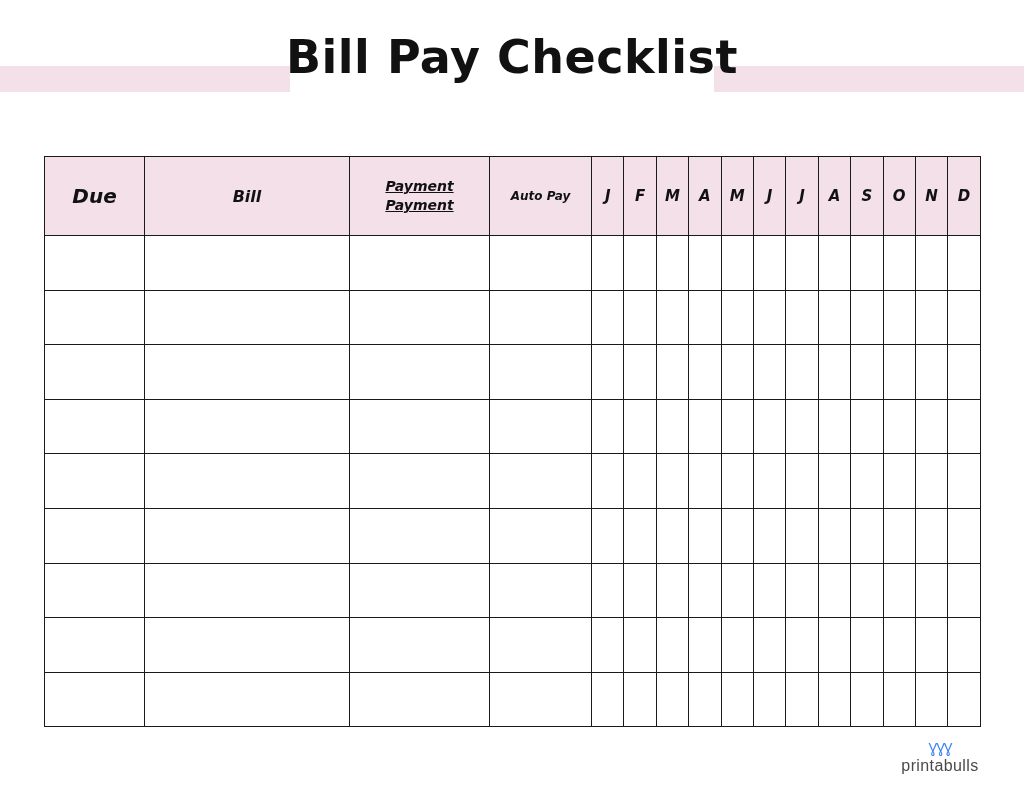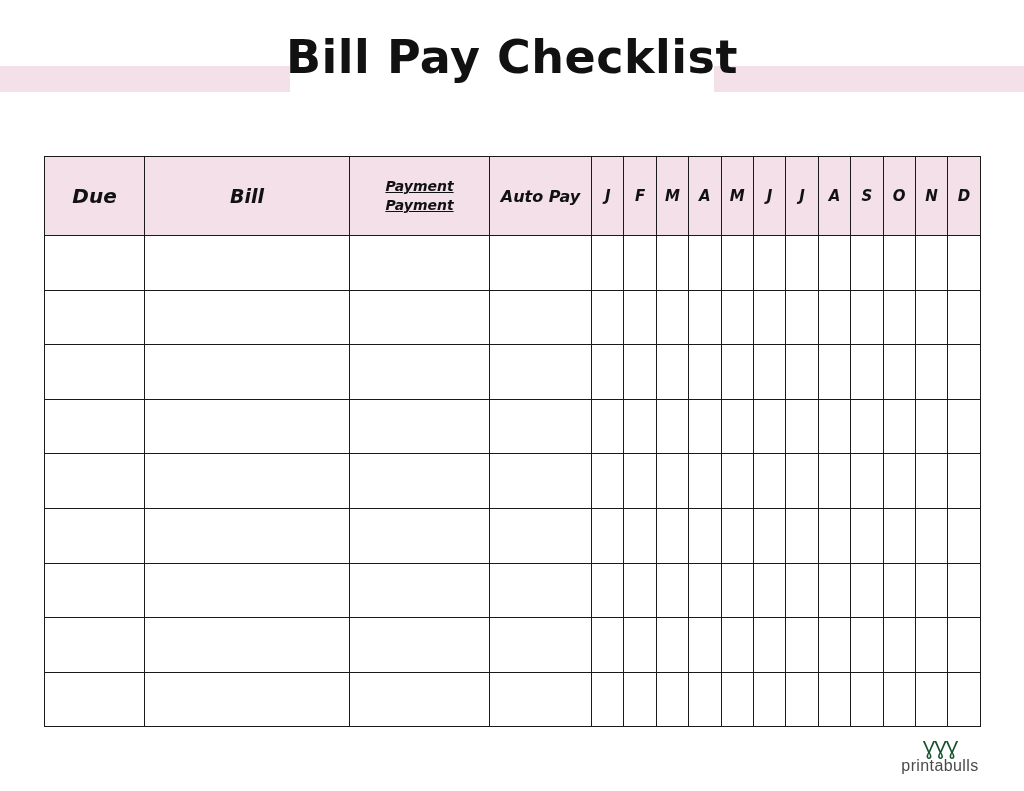--- a/index.html
+++ b/index.html
@@ -77,45 +77,45 @@
     background: #f3e0e9;
     height: 78px;
     color: #111111;
     font-family: "DejaVu Sans", sans-serif;
     font-style: italic;
     font-weight: 600;
     text-align: center;
     vertical-align: middle;
   }
   th.col-due   { font-size: 20px; }
-  th.col-bill  { font-size: 19px; }
+  th.col-bill  { font-size: 16px; }
   th.col-pm    { font-size: 14px; line-height: 19px; text-decoration: underline; }
-  th.col-auto  { font-size: 16px; }
+  th.col-auto  { font-size: 12px; }
   th.col-month { font-size: 15px; font-weight: 600; }
   .pm-line { display: block; }
 
   tbody td {
     background: #ffffff;
     height: 53.6px;
   }
 
   
   .footer-logo {
     position: absolute;
     right: 40px;
     bottom: 16px;
     width: 88px;
     text-align: center;
     color: #333333;
   }
   .footer-birds {
-    font-size: 20px;
+    font-size: 14px;
     line-height: 16px;
     letter-spacing: -1px;
-    color: #14532d;
+    color: #3b82f6;
   }
   .footer-name {
     font-size: 16px;
     letter-spacing: 0.4px;
     color: #4a4a4a;
     margin-top: 1px;
   }
 </style>
 </head>
 <body>

